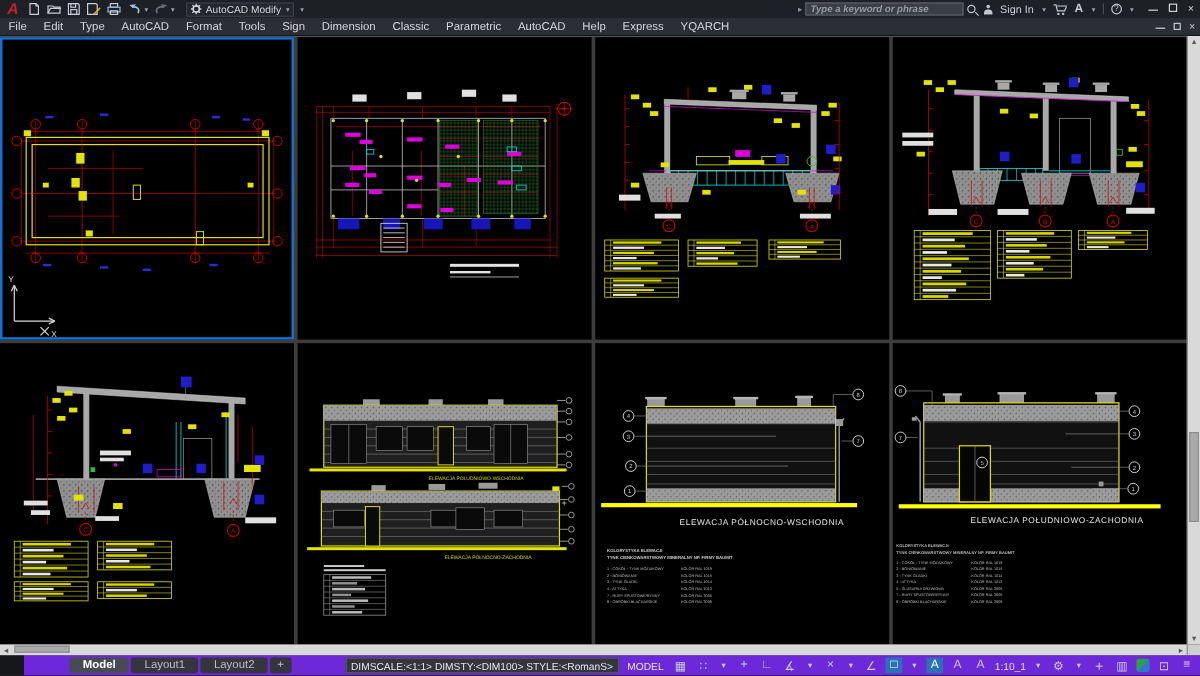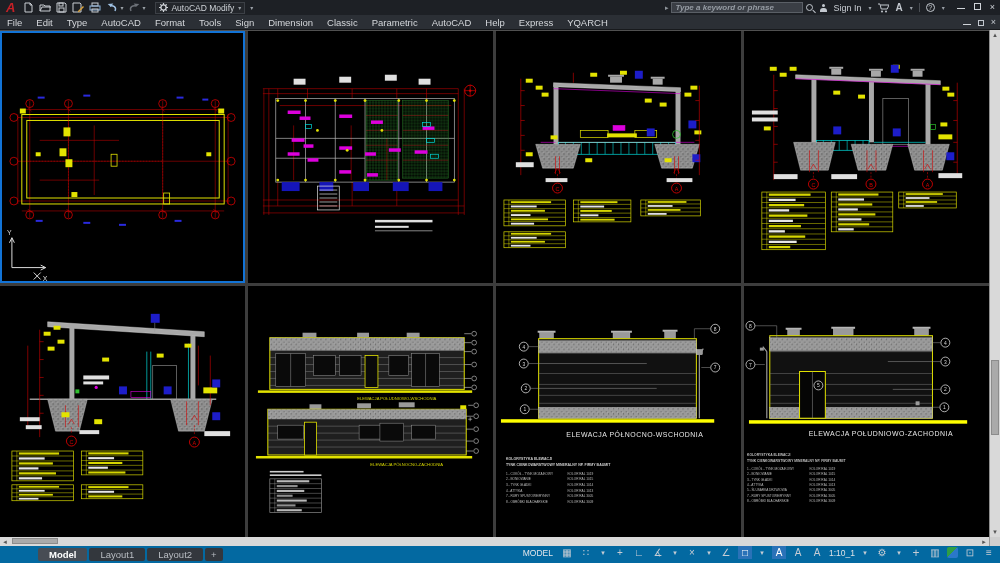--- a/index.html
+++ b/index.html
@@ -49,21 +49,21 @@
   .varrow { height:10px; display:flex; align-items:center; }
   .vthumb { position:absolute; left:1px; top:330px; width:8px; height:75px; background:#aaaaaa; border:1px solid #8c8c8c; }
 
   .hrow { height:9px; display:flex; }
   .hscroll { width:989px; background:#d9d9d9; position:relative; display:flex; justify-content:space-between; align-items:center; font-size:7px; color:#555; }
   .harrow { width:10px; text-align:center; }
   .hthumb { position:absolute; left:12px; top:1px; height:6px; width:46px; background:#aaaaaa; border:1px solid #8c8c8c; }
   .hcorner { width:11px; background:#cfcfcf; border-left:1px solid #999; }
 
   
-  .bottombar { height:17px; background:#0369a1; display:flex; align-items:flex-start; color:#c6cad0; }
+  .bottombar { height:17px; background:#6d28d9; display:flex; align-items:center; color:#c6cad0;margin-left:20px; }
   .tabs { display:flex; align-items:center; gap:2px; margin-left:38px; height:100%; }
   .tab { font-size:9.5px; padding:1px 11px; border-radius:2px; background:#33373d; color:#b9bdc3; cursor:default; }
   .tab.active { background:#474c54; color:#ffffff; font-weight:bold; }
   .tab.add { padding:1px 6px; }
   .status { margin-left:auto; display:flex; align-items:center; gap:5px; padding-right:4px; font-size:9px; }
   .dimbox { background:#33373d; border:1px solid #53575e; padding:0 4px; height:13px; display:flex; align-items:center; color:#e3e6ea; font-size:8.5px; white-space:nowrap; }
   .model-btn { font-size:8.5px; color:#e3e6ea; padding:0 2px; }
   .ico { width:14px; height:13px; display:flex; align-items:center; justify-content:center; font-size:10px; color:#c6ccd4; cursor:default; }
   .ico.sm { width:10px; font-size:7px; }
   .ico.hl { background:#2a72b8; color:#fff; }
@@ -976,20 +976,21 @@
 </div>
 
 <div class="bottombar">
   <div class="tabs">
     <span class="tab active">Model</span>
     <span class="tab">Layout1</span>
     <span class="tab">Layout2</span>
     <span class="tab add">+</span>
   </div>
   <div class="status">
+    <span class="dimbox">DIMSCALE:&lt;1:1&gt; DIMSTY:&lt;DIM100&gt; STYLE:&lt;RomanS&gt;</span>
     <span class="model-btn">MODEL</span>
     <span class="ico">▦</span>
     <span class="ico">∷</span>
     <span class="ico sm">▾</span>
     <span class="ico">+</span>
     <span class="ico">∟</span>
     <span class="ico">∡</span>
     <span class="ico sm">▾</span>
     <span class="ico">×</span>
     <span class="ico sm">▾</span>

